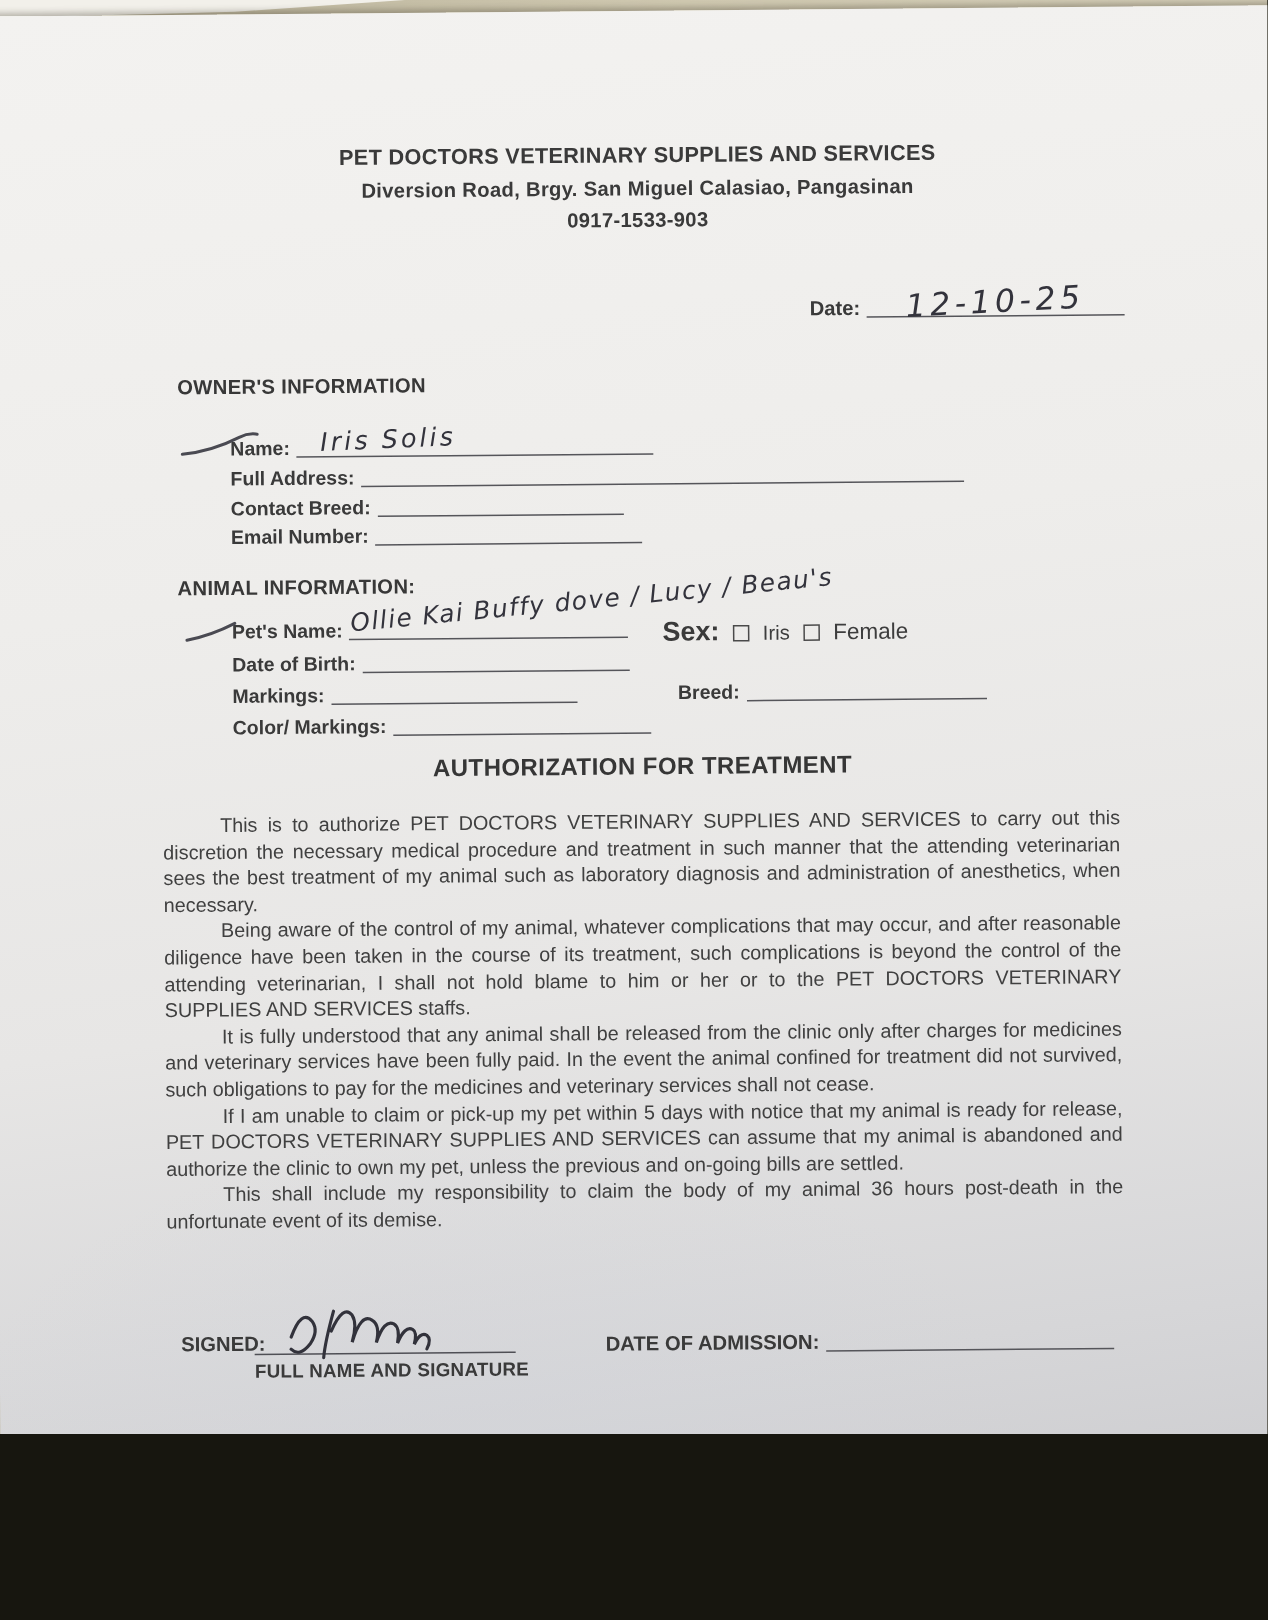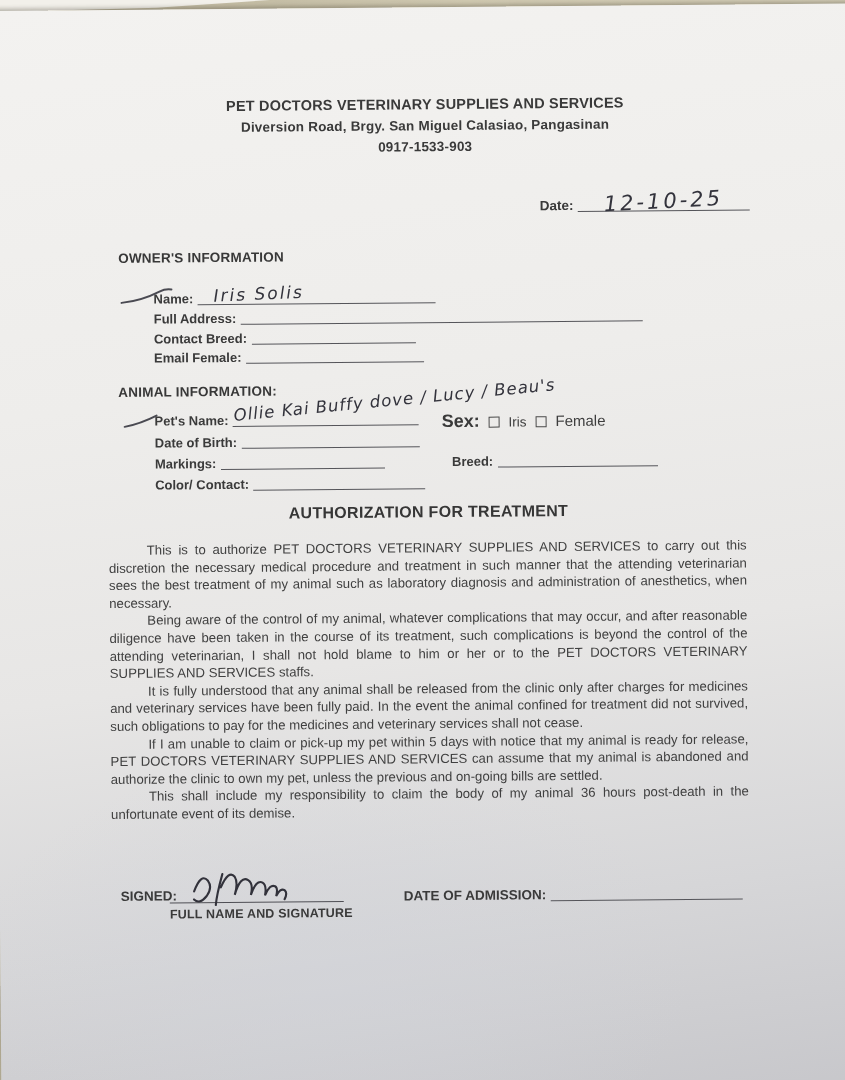--- a/index.html
+++ b/index.html
@@ -2,21 +2,21 @@
 <html><head>
 <meta charset="utf-8">
 <style>
   html,body{margin:0;padding:0;}
   body{
     width:845px;height:1080px;overflow:hidden;
     font-family:"Liberation Sans",sans-serif;
     background:#17160f;
   }
   .photo{
-    position:relative;width:845px;height:1080px;overflow:hidden;
+    position:relative;width:845px;height:956px;overflow:hidden;
     background:linear-gradient(100deg,#b7b098 0%,#cfc8b0 45%,#d8d2bd 100%);
   }
   .corner-sheet{
     position:absolute;top:0;left:0;width:270px;height:13px;
     background:#f2f0ea;
     clip-path:polygon(0 0,100% 0,58% 60%,0 92%);
     z-index:1;
   }
   .paper{
     position:absolute;left:-8px;top:11px;width:864px;height:1100px;
@@ -99,21 +99,21 @@
         <span class="hw" style="left:8px;bottom:0;font-size:15px;"></span>
       </span>
     </div>
     <div class="abs row" style="top:320px;left:159px;">
       <span class="label">Contact Breed:</span>
       <span class="uline" style="width:164px;">
         <span class="hw" style="left:8px;bottom:0;font-size:15px;"></span>
       </span>
     </div>
     <div class="abs row" style="top:339px;left:159px;">
-      <span class="label">Email Female:</span>
+      <span class="label">Email Number:</span>
       <span class="uline" style="width:178px;">
         <span class="hw" style="left:8px;bottom:0;font-size:15px;"></span>
       </span>
     </div>
 
     <div class="abs section-h" style="top:375px;left:123px;">ANIMAL INFORMATION:</div>
 
     <div class="abs row" style="top:402px;left:159px;">
       <span class="label">Pet's Name:</span>
       <span class="uline" style="width:186px;">
@@ -143,21 +143,21 @@
         <span class="hw" style="left:8px;bottom:0;font-size:15px;"></span>
       </span>
     </div>
     <div class="abs row" style="top:445px;left:456px;">
       <span class="label">Breed:</span>
       <span class="uline" style="width:160px;">
         <span class="hw" style="left:8px;bottom:0;font-size:15px;"></span>
       </span>
     </div>
     <div class="abs row" style="top:466px;left:159px;">
-      <span class="label">Color/ Contact:</span>
+      <span class="label">Color/ Markings:</span>
       <span class="uline" style="width:172px;">
         <span class="hw" style="left:8px;bottom:0;font-size:15px;"></span>
       </span>
     </div>
 
     <div class="abs title" style="top:496px;left:0;">AUTHORIZATION FOR TREATMENT</div>
 
     <div class="abs bodytext" style="top:532px;left:112px;">
       <p>This is to authorize PET DOCTORS VETERINARY SUPPLIES AND SERVICES to carry out this discretion the necessary medical procedure and treatment in such manner that the attending veterinarian sees the best treatment of my animal such as laboratory diagnosis and administration of anesthetics, when necessary.</p>
       <p>Being aware of the control of my animal, whatever complications that may occur, and after reasonable diligence have been taken in the course of its treatment, such complications is beyond the control of the attending veterinarian, I shall not hold blame to him or her or to the PET DOCTORS VETERINARY SUPPLIES AND SERVICES staffs.</p>

